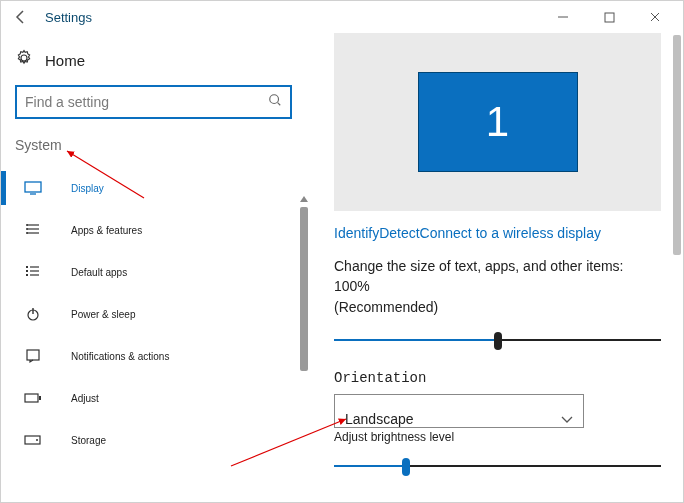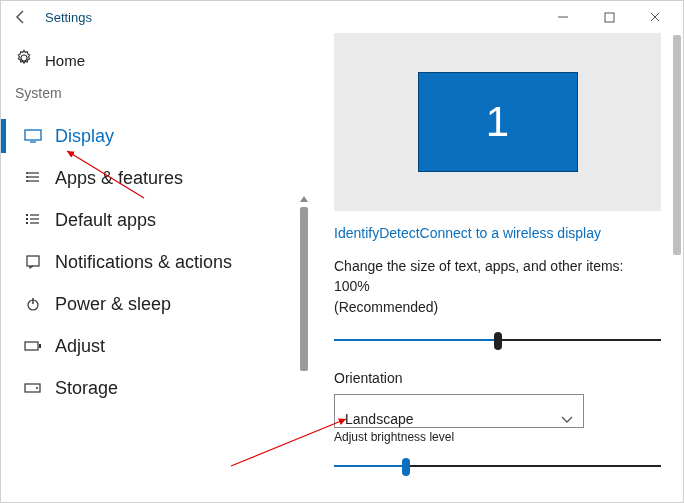--- a/index.html
+++ b/index.html
@@ -19,21 +19,21 @@
   .home-row .label { font-size: 15px; color: #222; }
   
   .search { display: flex; align-items: center; border: 2px solid #0a6fbf; height: 34px; padding: 0 8px; margin-bottom: 18px; }
   .search input { flex: 1; border: none; outline: none; font-size: 14px; color: #333; }
   .search input::placeholder { color: #7a7a7a; }
   .search .sicon { color: #666; }
   
   .section-label { font-size: 14px; color: #6b6b6b; margin-bottom: 14px; }
   
   .nav { }
-  .nav-item { display: flex; align-items: center; height: 42px; padding-left: 6px; cursor: pointer; position: relative; color: #222; font-size: 18px; }
+  .nav-item { display: flex; align-items: center; height: 42px; padding-left: 6px; cursor: pointer; position: relative; color: #222; font-size: 10px; gap: 16px; }
   .nav-item .nicon { width: 24px; display: flex; align-items: center; justify-content: center; margin-right: 10px; }
   .nav-item.active { color: #0a6fbf; }
   .nav-item.active::before { content: ""; position: absolute; left: -14px; top: 4px; bottom: 4px; width: 5px; background: #0a6fbf; }
   
   .vscroll { position: absolute; right: -4px; top: 174px; width: 12px; height: 300px; }
   .vscroll .track { width: 12px; height: 100%; background: transparent; position: relative; }
   .vscroll .thumb { position: absolute; top: 0; left: 2px; width: 8px; height: 164px; background: #9a9a9a; border-radius: 2px; }
   .vscroll .arrowup { position: absolute; top: -14px; left: 0; width: 12px; height: 12px; display:flex; align-items:center; justify-content:center; color:#888; }
   
   .main { flex: 1; padding: 0 22px 0 28px; position: relative; }
@@ -47,21 +47,21 @@
   
   .slider { margin: 12px 0 20px 0; height: 20px; position: relative; }
   .slider .trackline { position: absolute; top: 9px; left: 0; right: 0; height: 2px; background: #222; }
   .slider .trackline.blue-left::before { content:""; position:absolute; left:0; top:0; height:2px; background:#0a6fbf; }
   .slider.scale .trackline.blue-left::before { width: 50%; }
   .slider.scale .handle { left: 50%; background:#222; }
   .slider .handle { position: absolute; top: 2px; width: 8px; height: 18px; background: #0a6fbf; border-radius: 4px; transform: translateX(-50%); }
   .slider.brightness .trackline.blue-left::before { width: 22%; }
   .slider.brightness .handle { left: 22%; }
   
-  .orient-label { font-size: 14px; color: #222; margin-bottom: 8px; }
+  .orient-label { font-size: 14px; color: #222; margin-bottom: 8px; font-family: Liberation Mono, monospace; }
   .dropdown { width: 250px; height: 34px; border: 1px solid #888; display: flex; align-items: flex-end; padding: 0 10px; margin-bottom: 2px; cursor: pointer; font-size: 14px; justify-content: space-between; color:#222; }
   .dropdown .chev { color: #555; }
   
   .bright-label { font-size: 12px; color: #222; margin-bottom: 6px; }
   
   .right-scroll { position: absolute; right: 2px; top: 34px; width: 8px; height: 220px; background: #bfbfbf; border-radius: 2px; }
   
   
   .arrow-svg { position: absolute; pointer-events: none; }
 </style>
@@ -98,20 +98,29 @@
   <div class="sidebar">
     <div class="home-row">
       <span class="gear">
         <svg width="18" height="18" viewBox="0 0 24 24">
             <path fill="none" stroke="#333" stroke-width="1.5" d="M12 8a4 4 0 1 0 0 8 4 4 0 0 0 0-8zM12 2l1.5 2.5 2.8-.8.8 2.8L19.5 8 18 10.5l1.5 2.5-2.4 1.5-.8 2.8-2.8-.8L12 19l-1.5-2.5-2.8.8-.8-2.8L4.5 13 6 10.5 4.5 8l2.4-1.5.8-2.8 2.8.8z"></path>
           </svg>
       </span>
       <span class="label">Home</span>
     </div>
 
+    <div class="search">
+      <input type="text" placeholder="Find a setting" style="">
+      <span class="sicon">
+        <svg width="14" height="14" viewBox="0 0 16 16">
+            <circle cx="7" cy="7" r="5" stroke="#666" stroke-width="1.3" fill="none"></circle>
+            <line x1="11" y1="11" x2="14" y2="14" stroke="#666" stroke-width="1.3"></line>
+          </svg>
+      </span>
+    </div>
 
     <div class="section-label">System</div>
 
     <div class="nav">
       <div class="nav-item active">
         <span class="nicon">
             <svg width="18" height="14" viewBox="0 0 18 14">
               <rect x="1" y="1" width="16" height="10" stroke="#0a6fbf" stroke-width="1.3" fill="none"></rect>
               <line x1="6" y1="13" x2="12" y2="13" stroke="#0a6fbf" stroke-width="1.3"></line>
             </svg>
@@ -140,34 +149,34 @@
               <rect x="1" y="2" width="2" height="2" fill="#333"></rect>
               <rect x="1" y="6" width="2" height="2" fill="#333"></rect>
               <rect x="1" y="10" width="2" height="2" fill="#333"></rect>
             </svg>
           </span>
         <span>Default apps</span>
       </div>
       <div class="nav-item">
         <span class="nicon">
             <svg width="16" height="16" viewBox="0 0 16 16">
+              <circle cx="8" cy="9" r="5" stroke="#333" stroke-width="1.2" fill="none"></circle>
+              <line x1="8" y1="2" x2="8" y2="8" stroke="#333" stroke-width="1.4"></line>
+            </svg>
+          </span>
+        <span>Power &amp; sleep</span>
+      </div>
+      <div class="nav-item">
+        <span class="nicon">
+            <svg width="16" height="16" viewBox="0 0 16 16">
               <rect x="2" y="2" width="12" height="10" stroke="#333" stroke-width="1.2" fill="none"></rect>
               <path d="M5 12 L5 14 L8 12" stroke="#333" stroke-width="1.2" fill="none"></path>
             </svg>
           </span>
         <span>Notifications &amp; actions</span>
-      </div>
-      <div class="nav-item">
-        <span class="nicon">
-            <svg width="16" height="16" viewBox="0 0 16 16">
-              <circle cx="8" cy="9" r="5" stroke="#333" stroke-width="1.2" fill="none"></circle>
-              <line x1="8" y1="2" x2="8" y2="8" stroke="#333" stroke-width="1.4"></line>
-            </svg>
-          </span>
-        <span>Power &amp; sleep</span>
       </div>
       <div class="nav-item">
         <span class="nicon">
             <svg width="18" height="12" viewBox="0 0 18 12">
               <rect x="1" y="2" width="13" height="8" stroke="#333" stroke-width="1.2" fill="none"></rect>
               <rect x="15" y="4" width="2" height="4" fill="#333"></rect>
             </svg>
           </span>
         <span>Adjust</span>
       </div>

